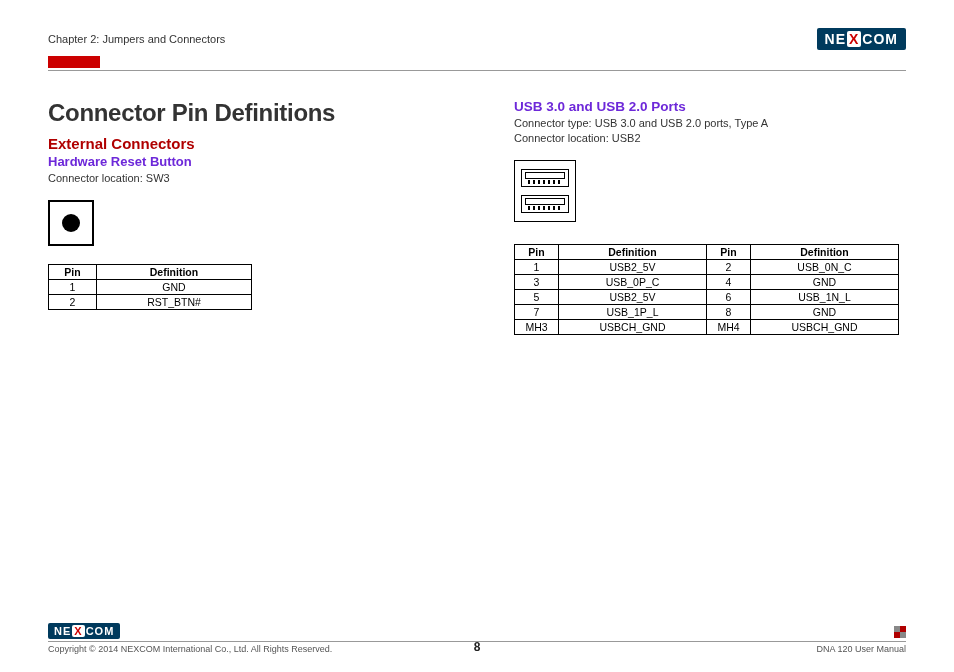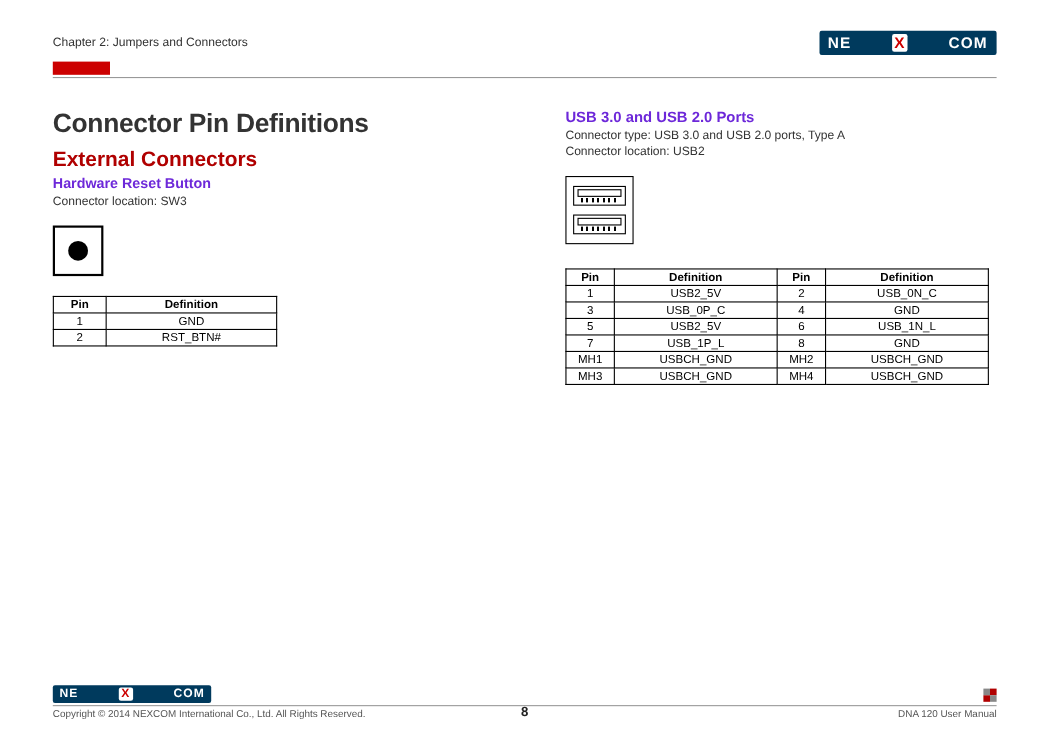--- a/index.html
+++ b/index.html
@@ -10,21 +10,21 @@
   }
   .page { padding: 28px 48px 0 48px; }
   .top-bar { display: flex; justify-content: space-between; align-items: center; }
   .chapter { font-size: 11px; color: #333; }
   .logo-top { }
   .red-tab { width: 52px; height: 12px; background: #cc0000; margin-top: 6px; }
   .rule-top { height: 1px; background: #999; margin-top: 2px; }
   .content { display: flex; gap: 74px; margin-top: 28px; }
   .col { flex: 1; }
   h1 { font-size: 24px; font-weight: 600; color: #333; margin-bottom: 8px; letter-spacing: -0.3px;}
-  h2 { font-size: 19px; font-weight: 700; color: #b00000; margin-bottom: 2px; }
+  h2 { font-size: 15px; font-weight: 700; color: #b00000; margin-bottom: 2px; }
   h3 { font-size: 13px; font-weight: 700; color: #6d28d9; margin-bottom: 2px; }
   .body-text { font-size: 11px; color: #333; line-height: 1.35; }
   .btn-diagram {
     width: 46px; height: 46px; border: 2px solid #000;
     margin: 14px 0 18px 0; display: flex; align-items: center; justify-content: center;
   }
   .btn-diagram .dot { width: 18px; height: 18px; background: #000; border-radius: 50%; }
   .usb-diagram {
     width: 62px; height: 62px; border: 1.5px solid #000;
     margin: 14px 0 22px 0; padding: 6px 6px;
@@ -63,21 +63,21 @@
     position:absolute; right:48px; bottom:34px; width:12px; height:12px;
   }
   .corner .a{position:absolute;right:0;top:0;width:6px;height:6px;background:#b00000;}
   .corner .b{position:absolute;left:0;bottom:0;width:6px;height:6px;background:#b00000;}
   .corner .c{position:absolute;left:0;top:0;width:6px;height:6px;background:#888;}
   .corner .d{position:absolute;right:0;bottom:0;width:6px;height:6px;background:#888;}
   
   .nexcom {
     display:inline-flex; align-items:center; background:#003a5d; color:#fff;
     font-weight:700; font-family: Arial, sans-serif; letter-spacing:1px;
-    padding:3px 8px; border-radius:2px; font-size:14px;gap:36px;
+    padding:3px 8px; border-radius:2px; font-size:14px;
   }
   .nexcom.small { font-size:11px; padding:2px 6px;}
   .nexcom .x { color:#cc0000; background:#fff; border-radius:2px; padding:0 2px; margin:0 1px;}
 </style>
 </head>
 <body>
 
 <div class="page">
   <div class="top-bar">
     <div>
@@ -160,26 +160,20 @@
           <td>6</td>
           <td>USB_1N_L</td>
         </tr>
         <tr>
           <td>7</td>
           <td>USB_1P_L</td>
           <td>8</td>
           <td>GND</td>
         </tr>
         <tr>
-          <td>MH1</td>
-          <td>USBCH_GND</td>
-          <td>MH2</td>
-          <td>USBCH_GND</td>
-        </tr>
-        <tr>
           <td>MH3</td>
           <td>USBCH_GND</td>
           <td>MH4</td>
           <td>USBCH_GND</td>
         </tr>
       </tbody>
         </table>
     </div>
   </div>
 </div>

